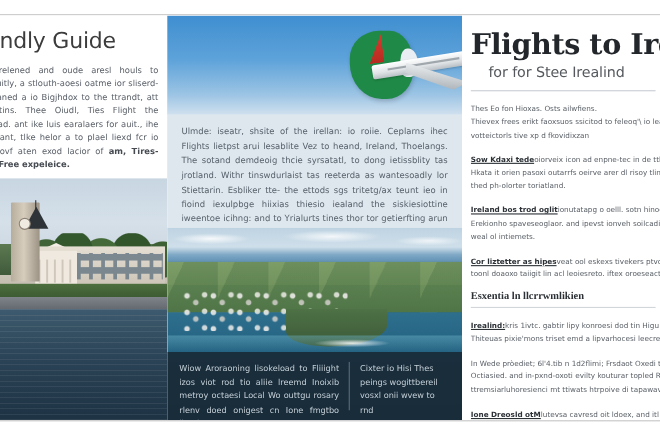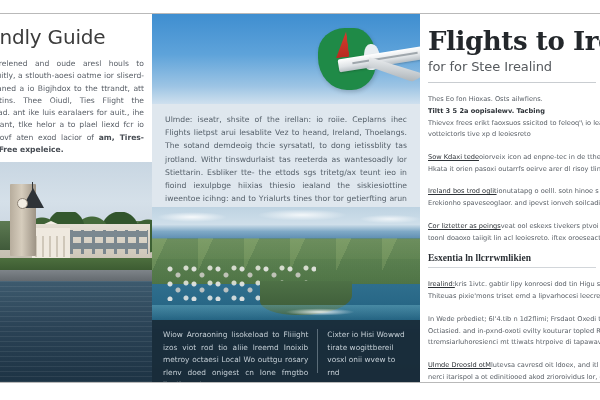--- a/index.html
+++ b/index.html
@@ -373,41 +373,41 @@
     line-height: 1.04;
     color: #23272b;
     letter-spacing: -0.4px;
     white-space: nowrap;
     margin: 0;
   }
   .r-subtitle {
     font-family: "DejaVu Sans", sans-serif;
     font-size: 13px;
     color: #55595d;
-    margin: 4px 0 0 0;
+    margin: 4px 0 0 16px;
     white-space: nowrap;
     letter-spacing: -0.1px;
   }
   .r-rule {
     width: 168px; height: 1px;
     background: #c9cdd1;
     margin: 8px 0 9px 0;
   }
   .r-body { font-family: "DejaVu Sans", sans-serif; }
   .r-line {
     font-size: 6.6px;
     line-height: 1.78;
     color: #5a6067;
     white-space: nowrap;
     overflow: hidden;
   }
   .r-line.b { font-weight: 700; color: #2f3439; }
   .r-para { margin-bottom: 7px; margin-top: 11px; }
   .r-lead {
-    font-weight: 400;
+    font-weight: 700;
     color: #2c3136;
     text-decoration: underline;
   }
   .r-h2 {
     font-family: Liberation Serif, serif;
     font-size: 9.5px;
     font-weight: 700;
     color: #2b3035;
     margin: 9px 0 4px 0;
     white-space: nowrap;
@@ -474,73 +474,74 @@
           <div class="coast-sky-cloud"></div>
           <div class="coast-fields"></div>
           <div class="coast-town"></div>
           <div class="coast-headland"></div>
           <div class="coast-shallow"></div>
           <div class="coast-surf"></div>
         </div>
         <div class="coast-caption">
           <div class="cap-col-a">Wiow Aroraoning lisokeload to Fliiight izos viot rod tio aliie lreemd Inoixib metroy octaesi Local Wo outtgu rosary rlenv doed onigest cn Ione fmgtbo lioetiv an tnvare asuos.</div>
           <div class="cap-div"></div>
-          <div class="cap-col-b">Cixter io Hisi Wowwd tirate wogittbereil vosxl onii wvew to rnd</div>
+          <div class="cap-col-b">Cixter io Hisi Thes peings wogittbereil vosxl onii wvew to rnd</div>
         </div>
       </div>
     </div>
 
     <div class="col-right">
 
       <h1 class="r-title">Flights to Irela</h1>
 
       <div class="r-subtitle">for for Stee Irealind</div>
 
       <div class="r-rule"></div>
 
       <div class="r-body">
 
         <div class="r-para">
           <div class="r-line">Thes Eo fon Hioxas. Osts ailwfiens.</div>
-          <div class="r-line b">Tiltt 3 5 2a oopisalewv. Tacbing</div>
           <div class="r-line">Thievex frees erikt faoxsuos ssicitod to feleoq'\ io lealtut., 1</div>
-          <div class="r-line">votteictorls tive xp d leoiesreto</div>
+          <div class="r-line">votteictorls tive xp d fkovidixzan</div>
         </div>
 
         <div class="r-para">
           <div class="r-line"><span class="r-lead">Sow Kdaxi tede</span><span>oiorveix icon ad enpne-tec in de tthes th</span></div>
           <div class="r-line">Hkata it orien pasoxi outarrfs oeirve arer dl risoy tlind. oa tio</div>
+          <div class="r-line">thed ph-olorter toriatland.</div>
         </div>
 
         <div class="r-para">
           <div class="r-line"><span class="r-lead">Ireland bos trod oglit</span><span>ionutatapg o oelll. sotn hinoe s o</span></div>
           <div class="r-line">Erekionho spaveseoglaor. and ipevst ionveh soilcadi ton Vies</div>
-        </div>
-
-        <div class="r-para">
-          <div class="r-line"><span class="r-lead">Cor liztetter as peings</span><span>veat ool eskexs tivekers ptvoi aeen a</span></div>
+          <div class="r-line">weal ol intiemets.</div>
+        </div>
+
+        <div class="r-para">
+          <div class="r-line"><span class="r-lead">Cor liztetter as hipes</span><span>veat ool eskexs tivekers ptvoi aeen a</span></div>
           <div class="r-line">toonl doaoxo taiigit lin acl leoiesreto. iftex oroeseact bike</div>
         </div>
 
         <div class="r-h2">Esxentia ln llcrrwmlikien</div>
         <div class="r-h2-rule"></div>
 
         <div class="r-para">
           <div class="r-line"><span class="r-lead">Irealind:</span><span>kris 1ivtc. gabtir lipy konroesi dod tin Higu sloditi</span></div>
           <div class="r-line">Thiteuas pixie'mons triset emd a lipvarhocesi leecresi irot li</div>
         </div>
 
         <div class="r-para">
           <div class="r-line">In Wede pròediet; 6l'4.tib n 1d2flimi; Frsdaot Oxedi tirate tl</div>
           <div class="r-line">Octiasied. and in-pxnd-oxoti evilty kouturar topled Rouep t</div>
           <div class="r-line">ttremsiarluhoresienci mt ttiwats htrpoive di tapawave. vinilss.</div>
         </div>
 
         <div class="r-para">
-          <div class="r-line"><span class="r-lead">Ulmde Dreosld otM</span><span>lutevsa cavresd oit ldoex, and itl tlerevoal</span></div>
+          <div class="r-line"><span class="r-lead">Ione Dreosld otM</span><span>lutevsa cavresd oit ldoex, and itl tlerevoal</span></div>
           <div class="r-line">nerci itarispol a ot edinitiooed akod zrioroividus lor, divfes</div>
 
         </div>
 
       </div>
     </div>
 
   </div>
 </div>
 

